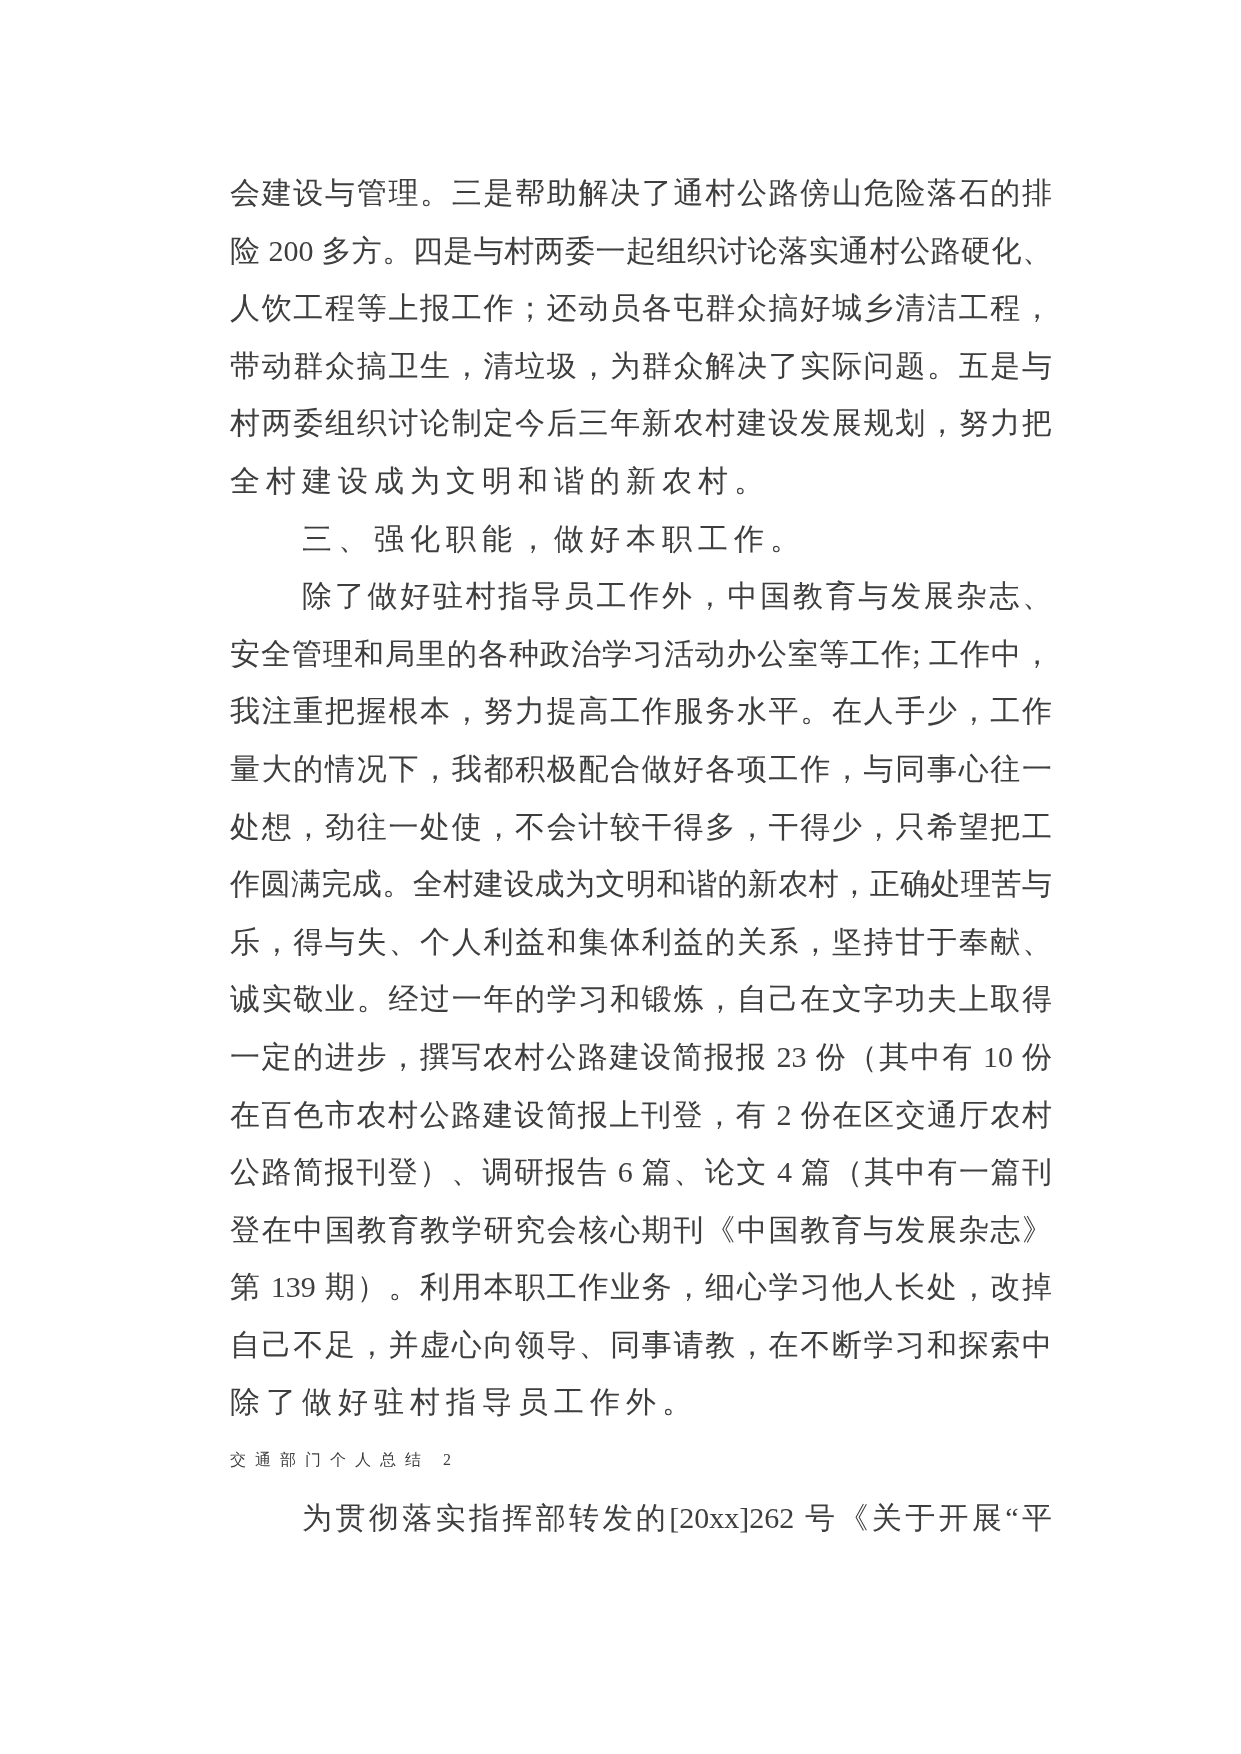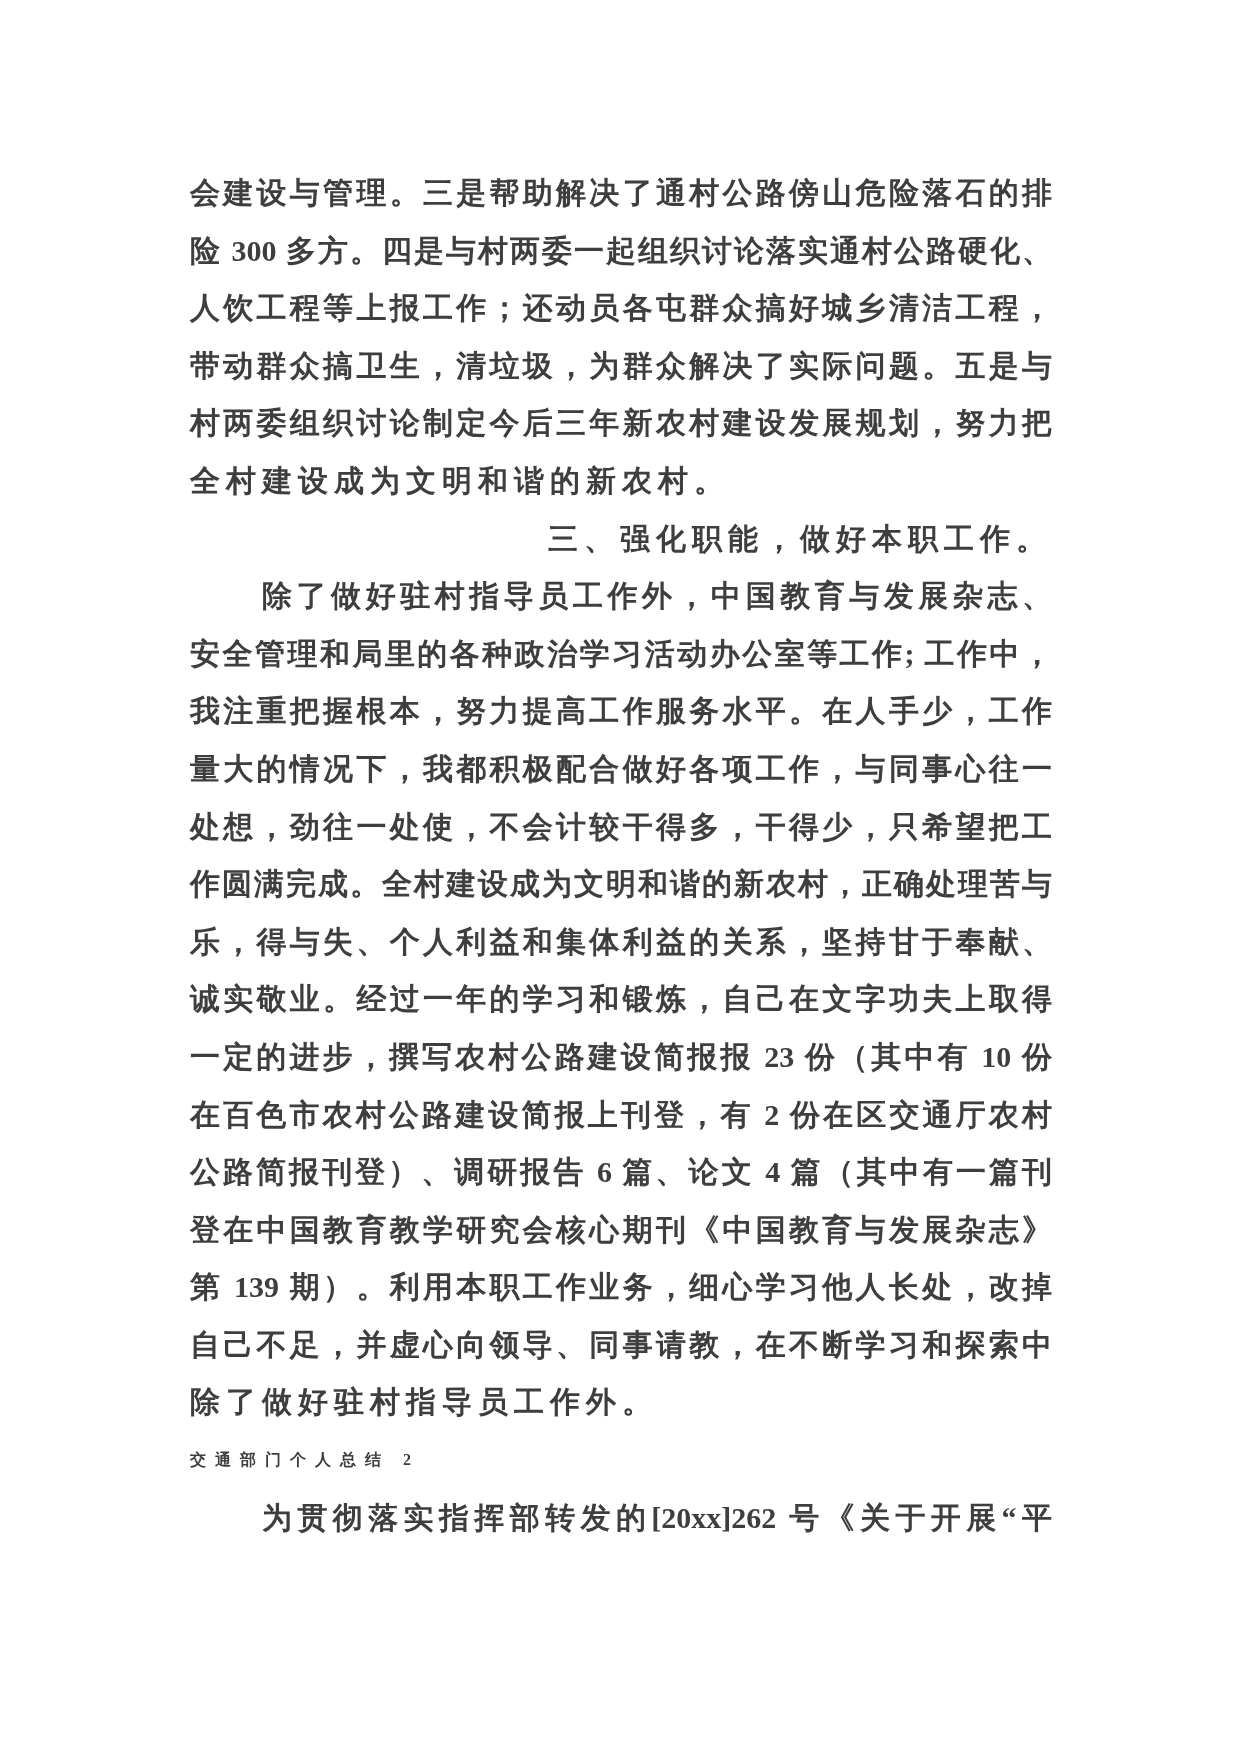--- a/index.html
+++ b/index.html
@@ -27,44 +27,44 @@
     color:var(--text-color);
   }
   .line{
     display:block;
     height:57.6px;
     line-height:57.6px;
     font-size:30px;
     letter-spacing:6px;
     white-space:normal;
     word-break:keep-all;
-    font-weight:700;
+    font-weight:400;
+    margin-left:40px;
   }
   .line.fill{
     letter-spacing:0;
     text-align:justify;
     text-align-last:justify;
   }
   .line.indent{
     padding-left:72px;
     width:auto;
-    text-align:right;
   }
   .line.small{
     font-size:16px;
     letter-spacing:9px;
   }
 </style>
 </head>
 <body>
 
 <div class="page">
   <div class="text-block" id="text-block">
       <div class="line fill">会建设与管理。三是帮助解决了通村公路傍山危险落石的排</div>
-      <div class="line fill">险 300 多方。四是与村两委一起组织讨论落实通村公路硬化、</div>
+      <div class="line fill">险 200 多方。四是与村两委一起组织讨论落实通村公路硬化、</div>
       <div class="line fill">人饮工程等上报工作；还动员各屯群众搞好城乡清洁工程，</div>
       <div class="line fill">带动群众搞卫生，清垃圾，为群众解决了实际问题。五是与</div>
       <div class="line fill">村两委组织讨论制定今后三年新农村建设发展规划，努力把</div>
       <div class="line">全村建设成为文明和谐的新农村。</div>
       <div class="line indent">三、强化职能，做好本职工作。</div>
       <div class="line fill indent">除了做好驻村指导员工作外，中国教育与发展杂志、</div>
       <div class="line fill">安全管理和局里的各种政治学习活动办公室等工作; 工作中，</div>
       <div class="line fill">我注重把握根本，努力提高工作服务水平。在人手少，工作</div>
       <div class="line fill">量大的情况下，我都积极配合做好各项工作，与同事心往一</div>
       <div class="line fill">处想，劲往一处使，不会计较干得多，干得少，只希望把工</div>

